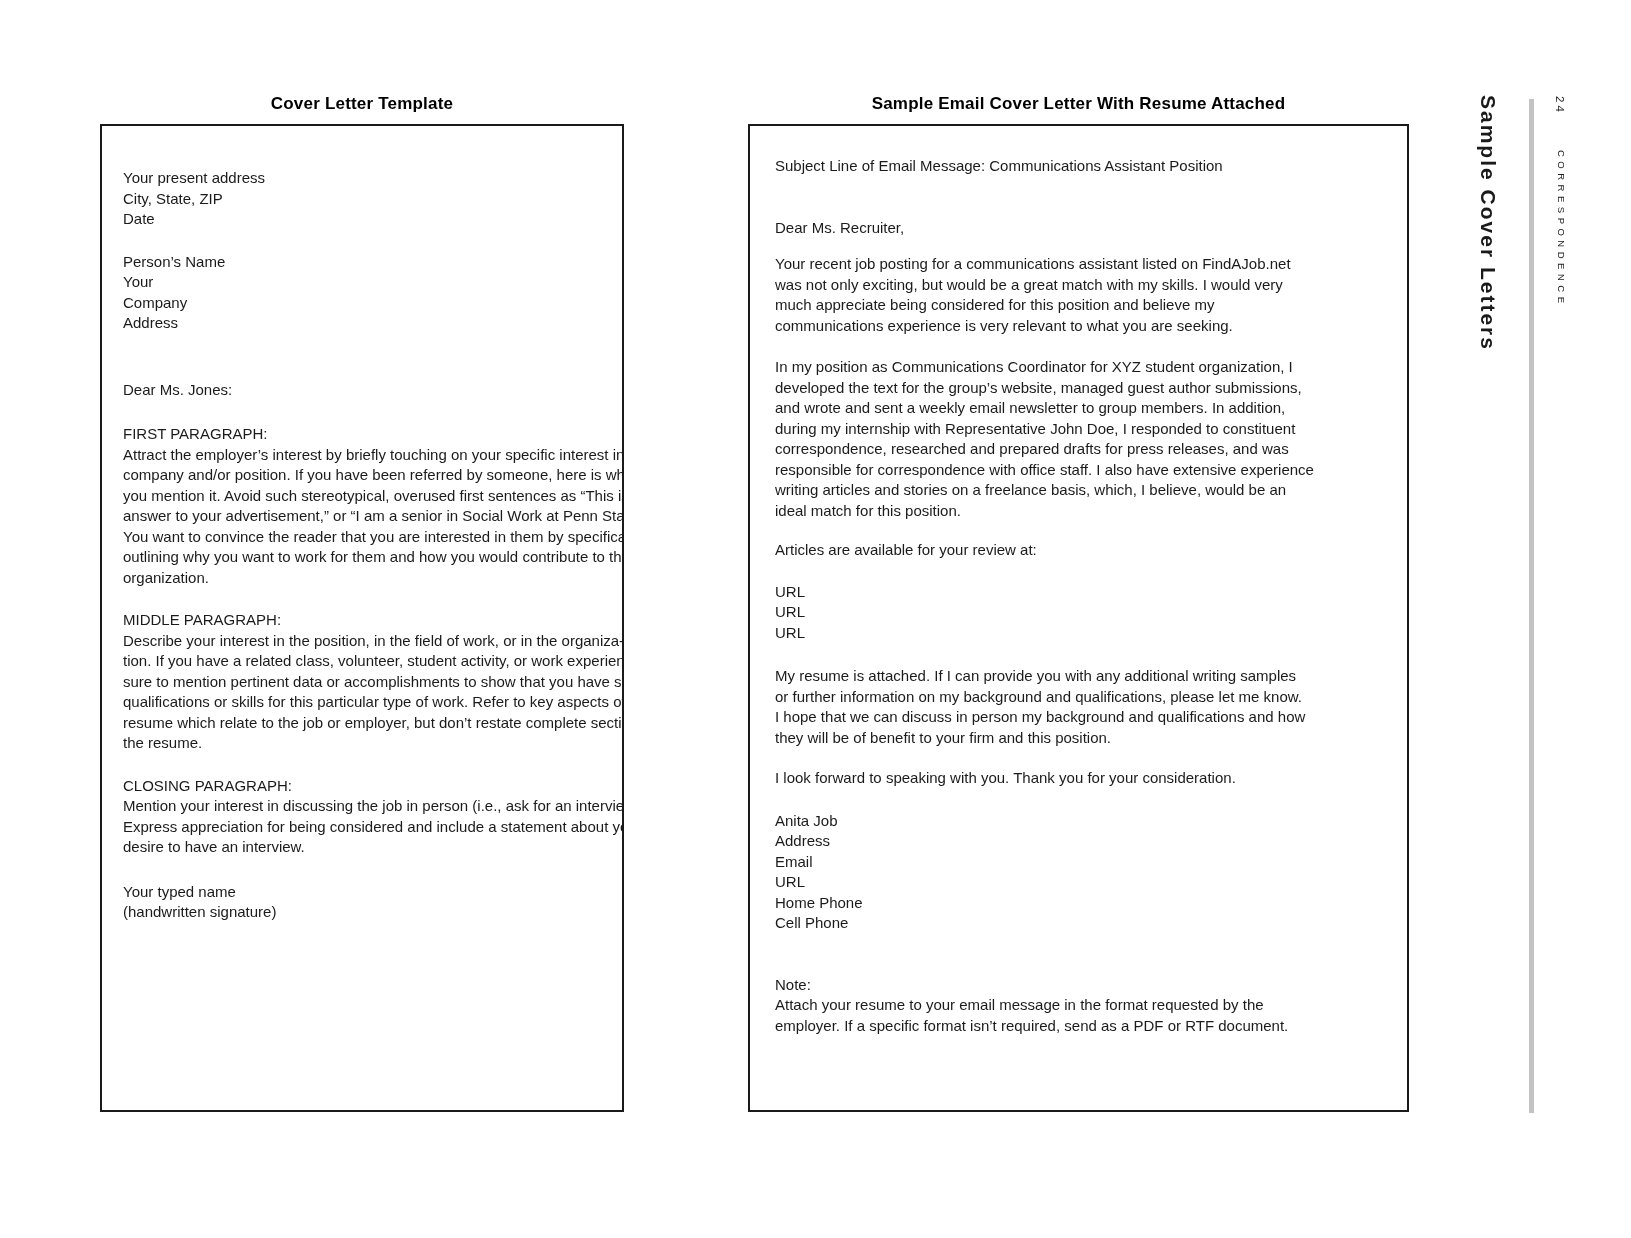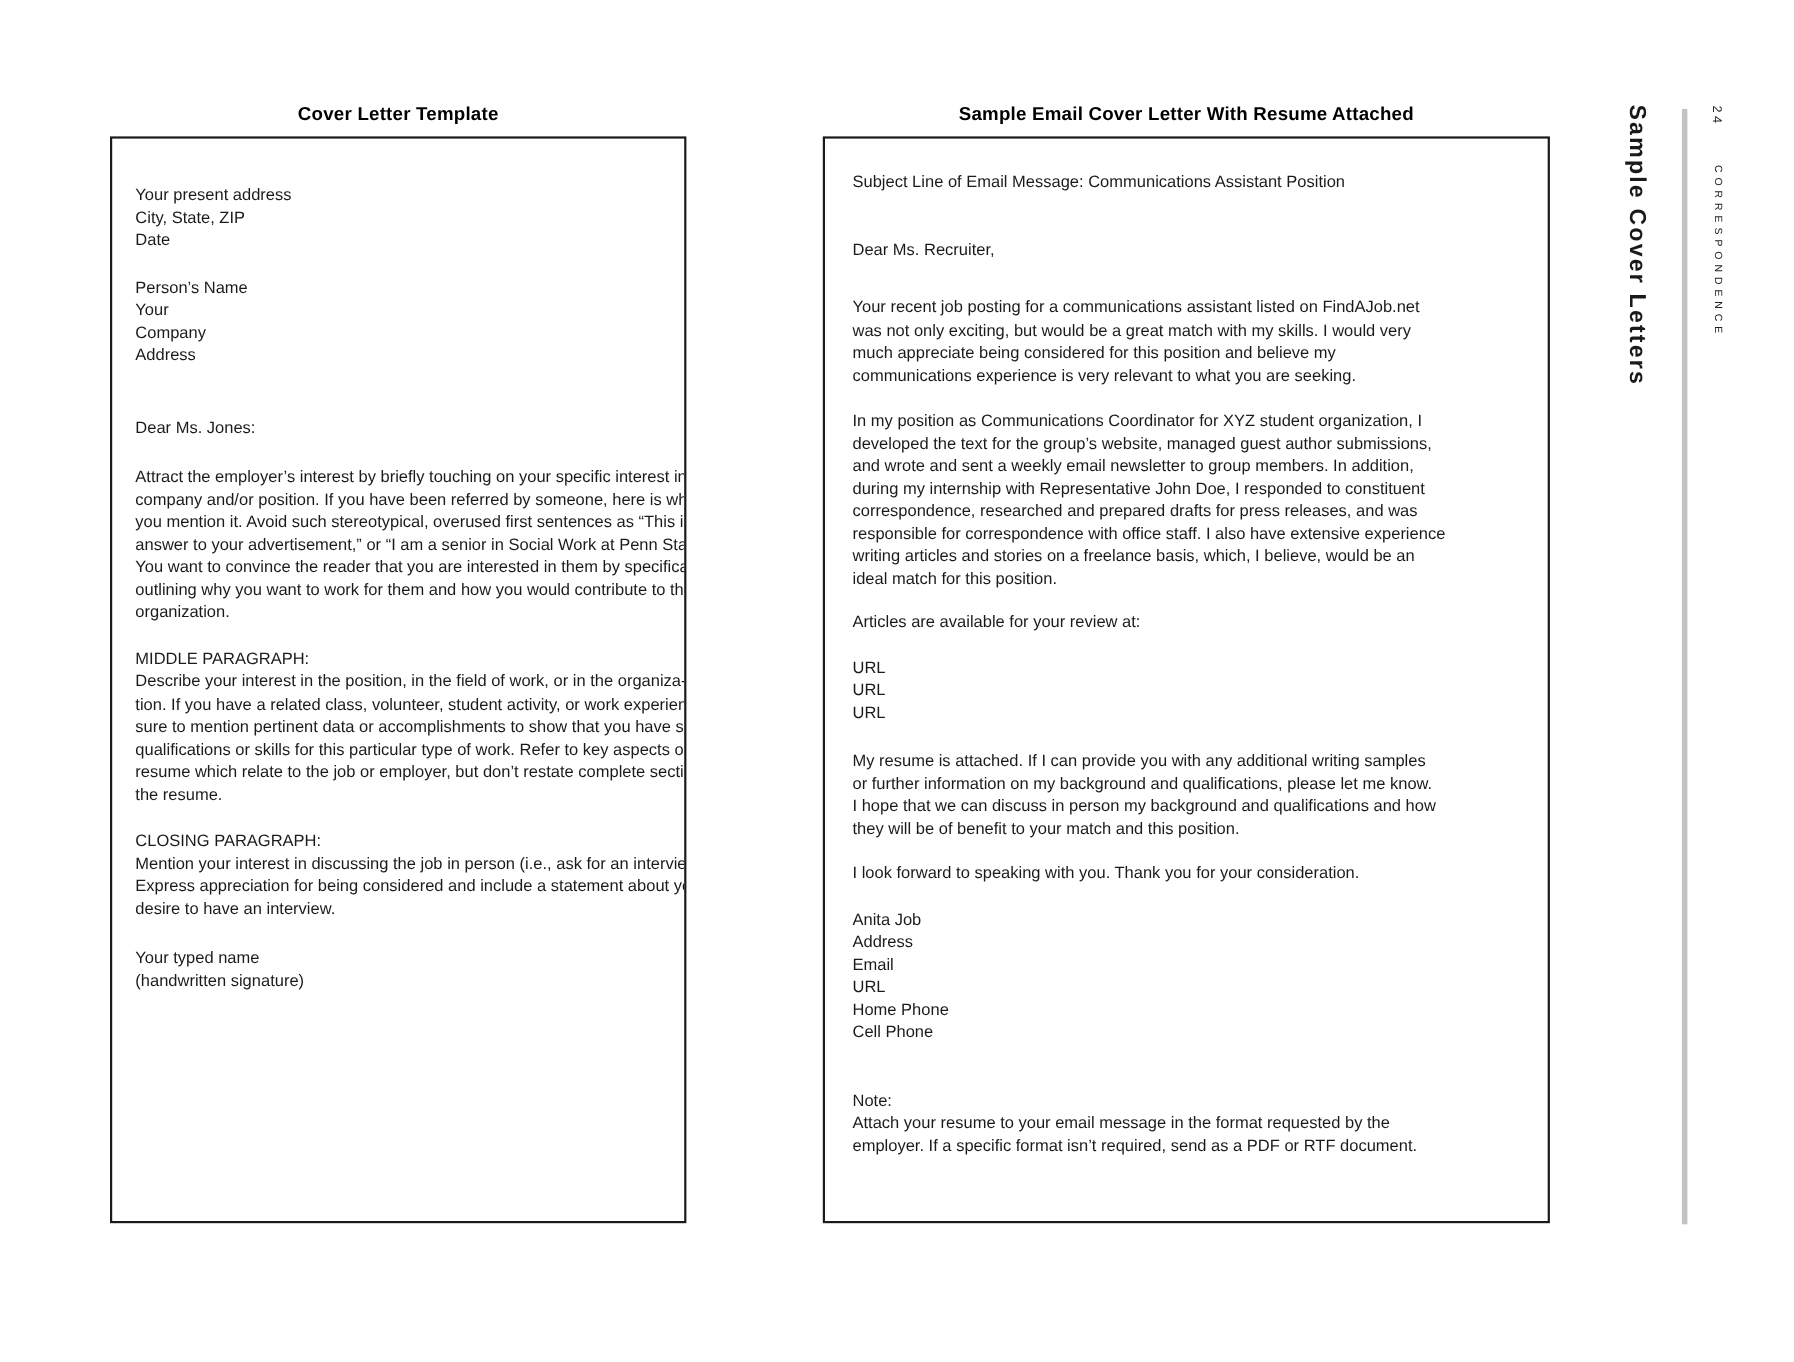--- a/index.html
+++ b/index.html
@@ -47,21 +47,21 @@
   }
   
   .lp-address    { margin-bottom: 22px; }
   .lp-recipient  { margin-bottom: 46px; }
   .lp-salutation { margin-bottom: 24px; }
   .lp-section    { margin-bottom: 22px; }
   .lp-closing    { margin-bottom: 24px; }
   .lp-signature  { margin-bottom: 24px; }
   
   .rp-subject    { margin-bottom: 41px; }
-  .rp-salutation { margin-bottom: 32px; }
+  .rp-salutation { margin-bottom: 16px; }
   .rp-para       { margin-bottom: 21px; }
   .rp-articles   { margin-bottom: 21px; }
   .rp-urls       { margin-bottom: 23px; }
   .rp-lookfwd    { margin-bottom: 22px; }
   .rp-sigblock   { margin-bottom: 41px; }
   .rp-note-head  { margin-bottom: 0; }
   
   .v-chapter {
     position: absolute;
     left: 1476px;
@@ -111,20 +111,21 @@
     <div class="doc lp-address">Your present address
 City, State, ZIP
 Date</div>
     <div class="doc lp-recipient">Person’s Name
 Your
 Company
 Address</div>
     <div class="doc lp-salutation">Dear Ms. Jones:</div>
 
     <div class="lp-section">
+      <div class="doc">FIRST PARAGRAPH:</div>
       <div class="doc">Attract the employer’s interest by briefly touching on your specific interest in the
 company and/or position. If you have been referred by someone, here is where
 you mention it. Avoid such stereotypical, overused first sentences as “This is in
 answer to your advertisement,” or “I am a senior in Social Work at Penn State.”
 You want to convince the reader that you are interested in them by specifically
 outlining why you want to work for them and how you would contribute to the
 organization.</div>
     </div>
 
     <div class="lp-section">
@@ -166,21 +167,21 @@
 responsible for correspondence with office staff. I also have extensive experience
 writing articles and stories on a freelance basis, which, I believe, would be an
 ideal match for this position.</div>
     <div class="doc rp-articles">Articles are available for your review at:</div>
     <div class="doc rp-urls">URL
 URL
 URL</div>
     <div class="doc rp-para" style="margin-bottom:20px">My resume is attached. If I can provide you with any additional writing samples
 or further information on my background and qualifications, please let me know.
 I hope that we can discuss in person my background and qualifications and how
-they will be of benefit to your match and this position.</div>
+they will be of benefit to your firm and this position.</div>
     <div class="doc rp-lookfwd">I look forward to speaking with you. Thank you for your consideration.</div>
     <div class="doc rp-sigblock">Anita Job
 Address
 Email
 URL
 Home Phone
 Cell Phone</div>
     <div class="doc rp-note-head">Note:</div>
     <div class="doc">Attach your resume to your email message in the format requested by the
 employer. If a specific format isn’t required, send as a PDF or RTF document.</div>

